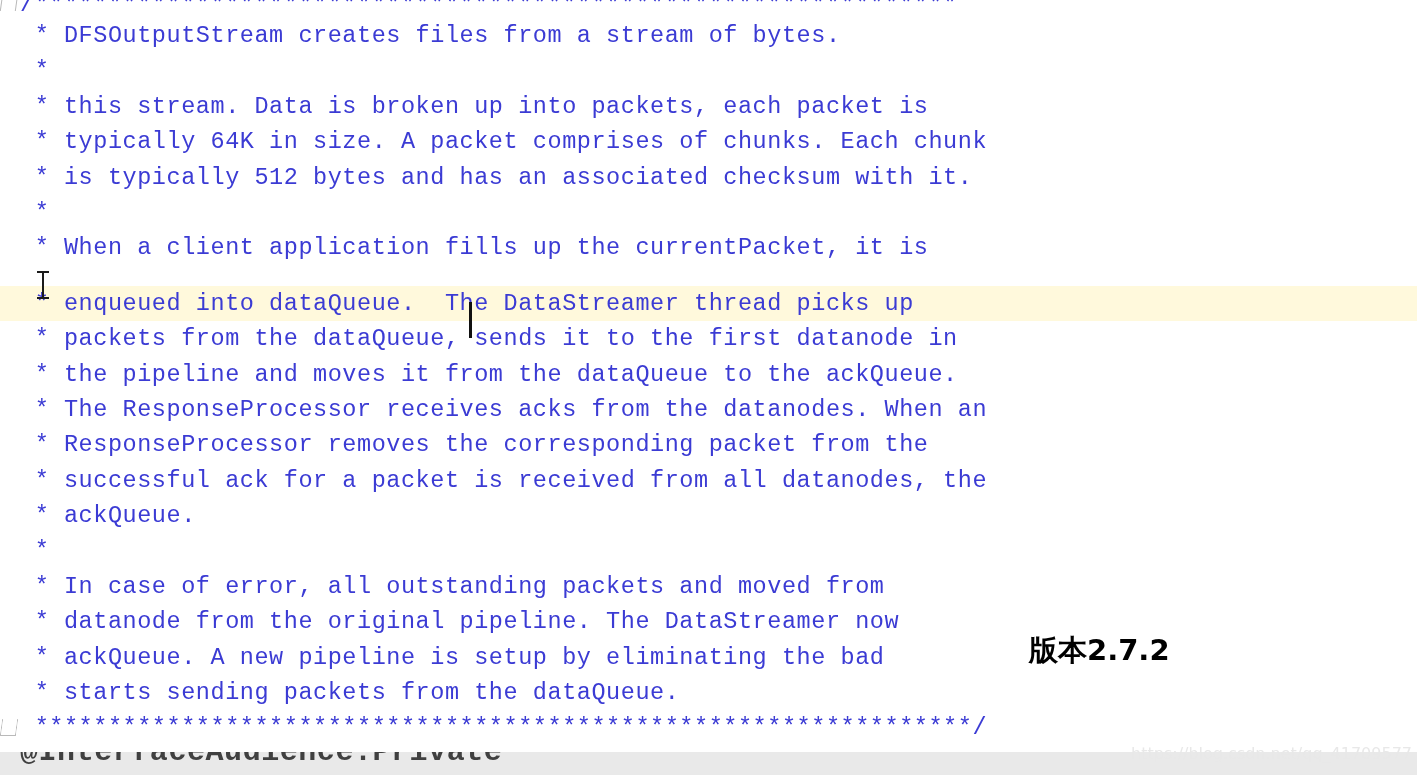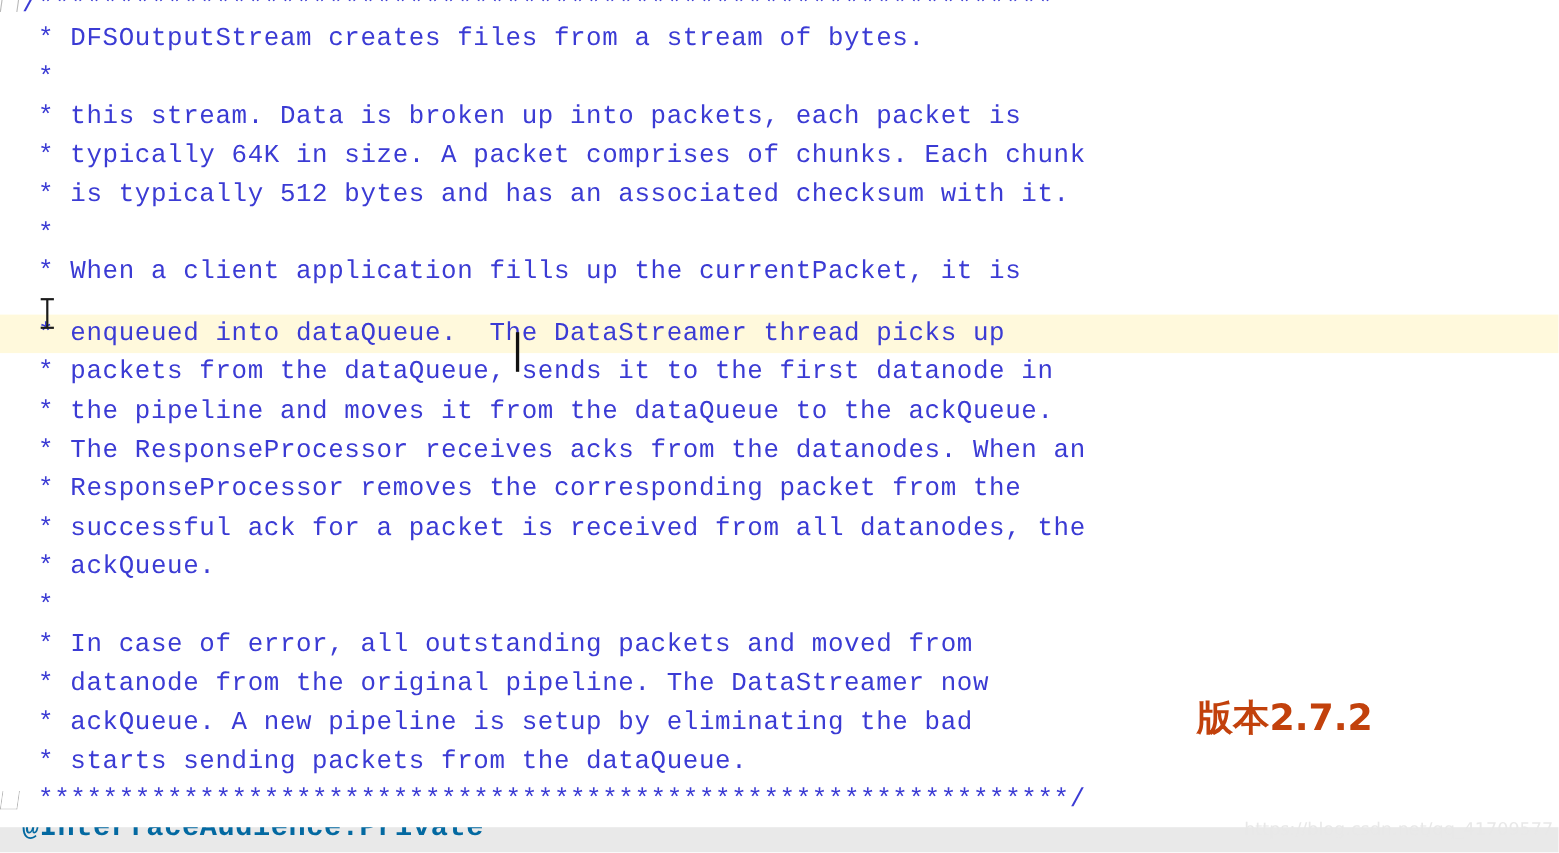--- a/index.html
+++ b/index.html
@@ -113,26 +113,26 @@
     width: 12px;
     height: 2.4px;
     background: #1b1b1b;
   }
   .mouse-ibeam .cap-t { top: 0.5px; }
   .mouse-ibeam .cap-b { top: 27px; }
 
   
   .version-note {
     position: absolute;
-    left: 1088px;
+    left: 1029px;
     top: 631px;
     font-family: "DejaVu Sans", "Liberation Sans", sans-serif;
-    font-size: 33px;
+    font-size: 29px;
     font-weight: bold;
-    color: #c2410c;
+    color: #000000;
     letter-spacing: 0px;
     white-space: nowrap;
     z-index: 5;
   }
 
   
   .watermark {
     position: absolute;
     right: 5px;
     top: 744px;
@@ -151,25 +151,25 @@
     width: 1417px;
     height: 23px;
     background: #e9e9e9;
     overflow: hidden;
   }
   .bottom-strip .clipped-line {
     position: absolute;
     left: 20px;
     top: -17px;
     font-family: "Liberation Mono", "DejaVu Sans Mono", monospace;
-    font-size: 26px;
+    font-size: 30px;
     line-height: 35.4px;
     letter-spacing: 0.55px;
     font-weight: bold;
-    color: #0369a1;
+    color: #404040;
     white-space: pre;
   }
 </style>
 </head>
 <body>
 
 <div id="editor">
 
   <div class="code-area">
 

